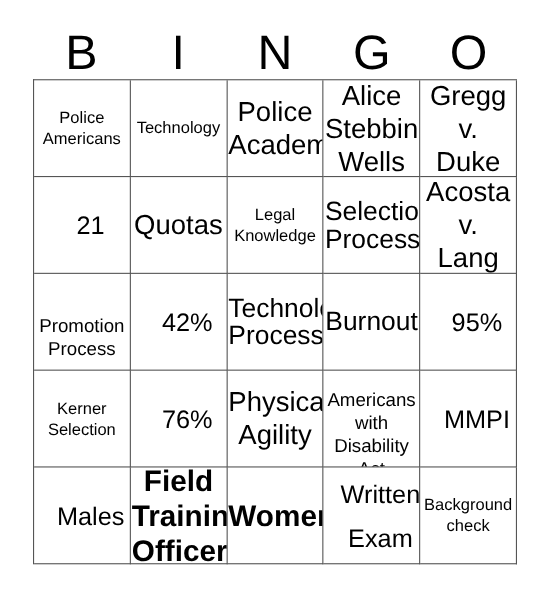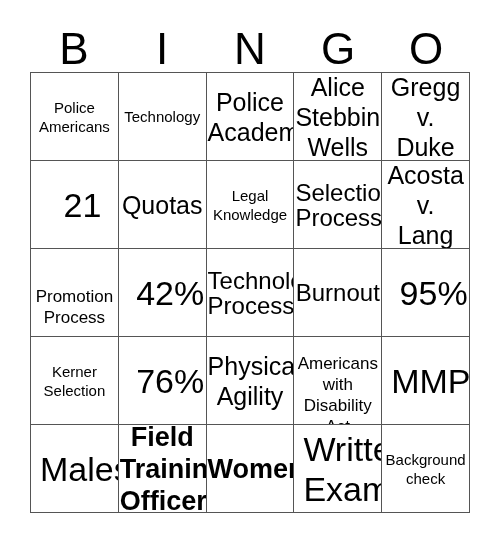--- a/index.html
+++ b/index.html
@@ -76,21 +76,21 @@
     white-space: pre-line;
     word-break: normal;
   }
 
   
   .fs-xs  { font-size: 15px; line-height: 19px; }
   .fs-sm  { font-size: 17px; line-height: 21px; margin-top: 28px; }
   .fs-md  { font-size: 24px; line-height: 25px; }
   .fs-lg  { font-size: 25px; line-height: 30px; }
   .fs-xl  { font-size: 27px; line-height: 32px; font-weight: bold; }
-  .fs-xxl { font-size: 34px; line-height: 40px; padding-left: 16px; }
+  .fs-xxl { font-size: 23px; line-height: 40px; padding-left: 16px; }
 </style>
 </head>
 <body>
 
 <div class="card">
 
   <div class="header-row">
     <div class="header-cell">B</div>
     <div class="header-cell">I</div>
     <div class="header-cell">N</div>

